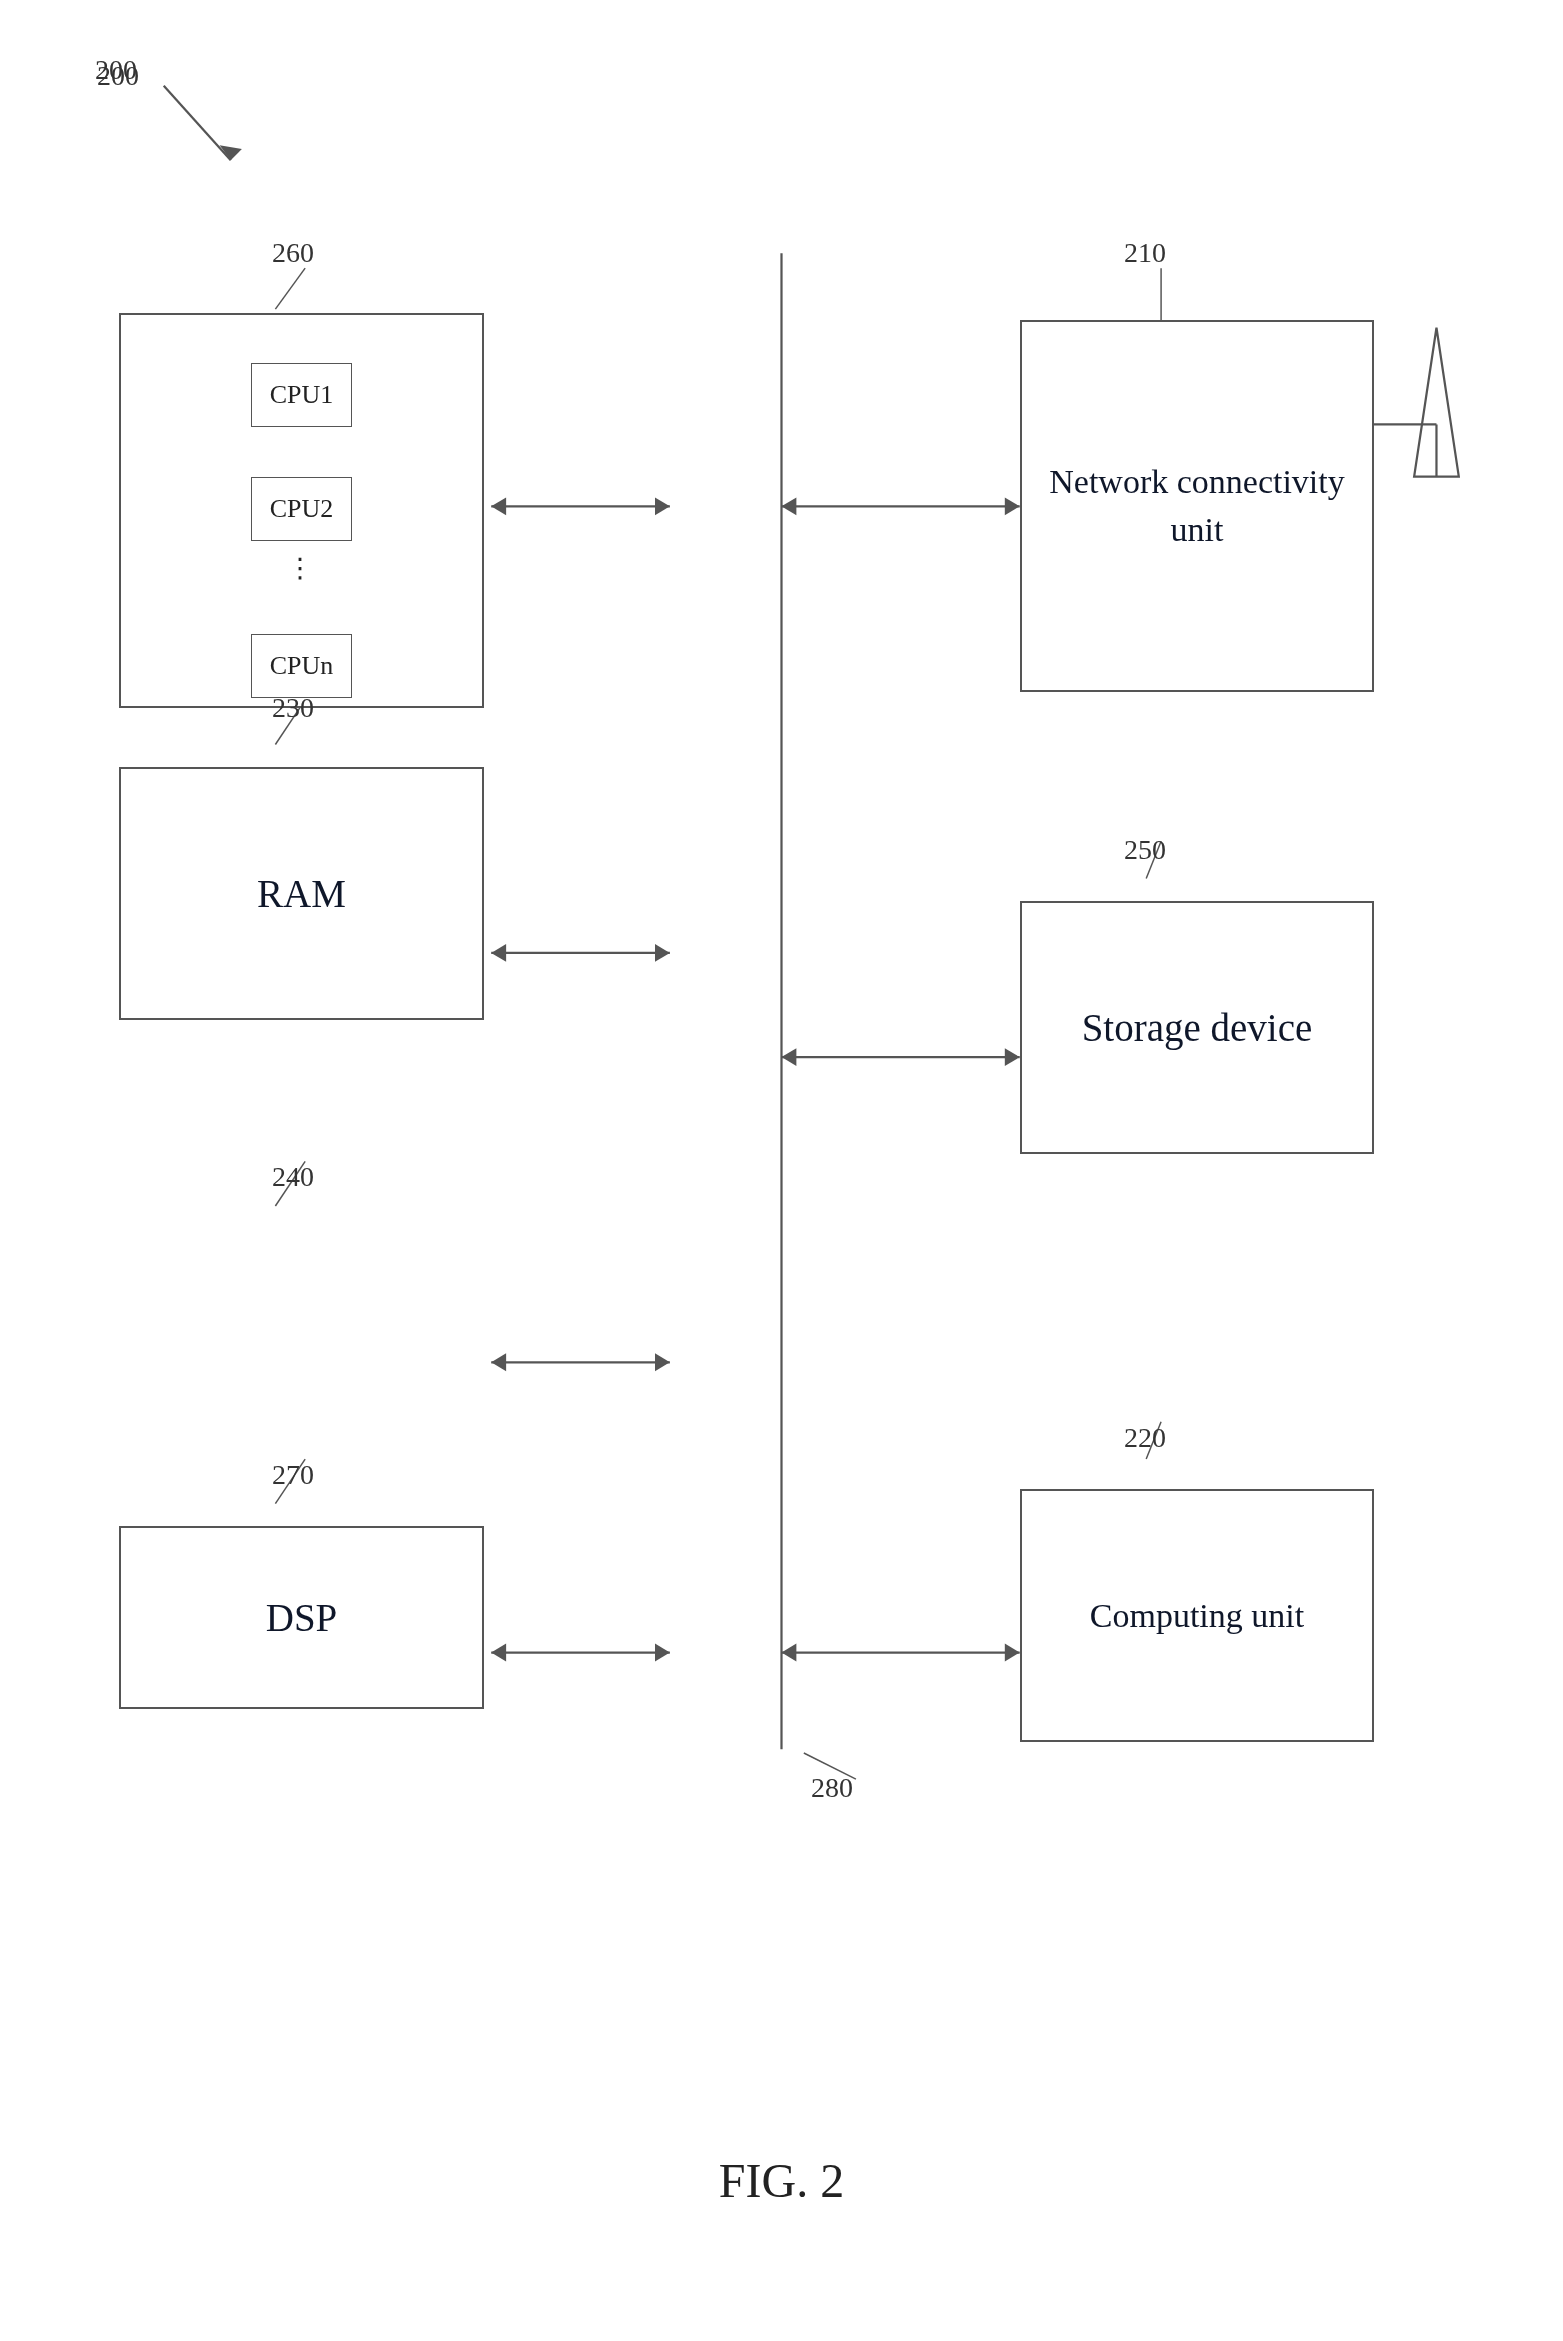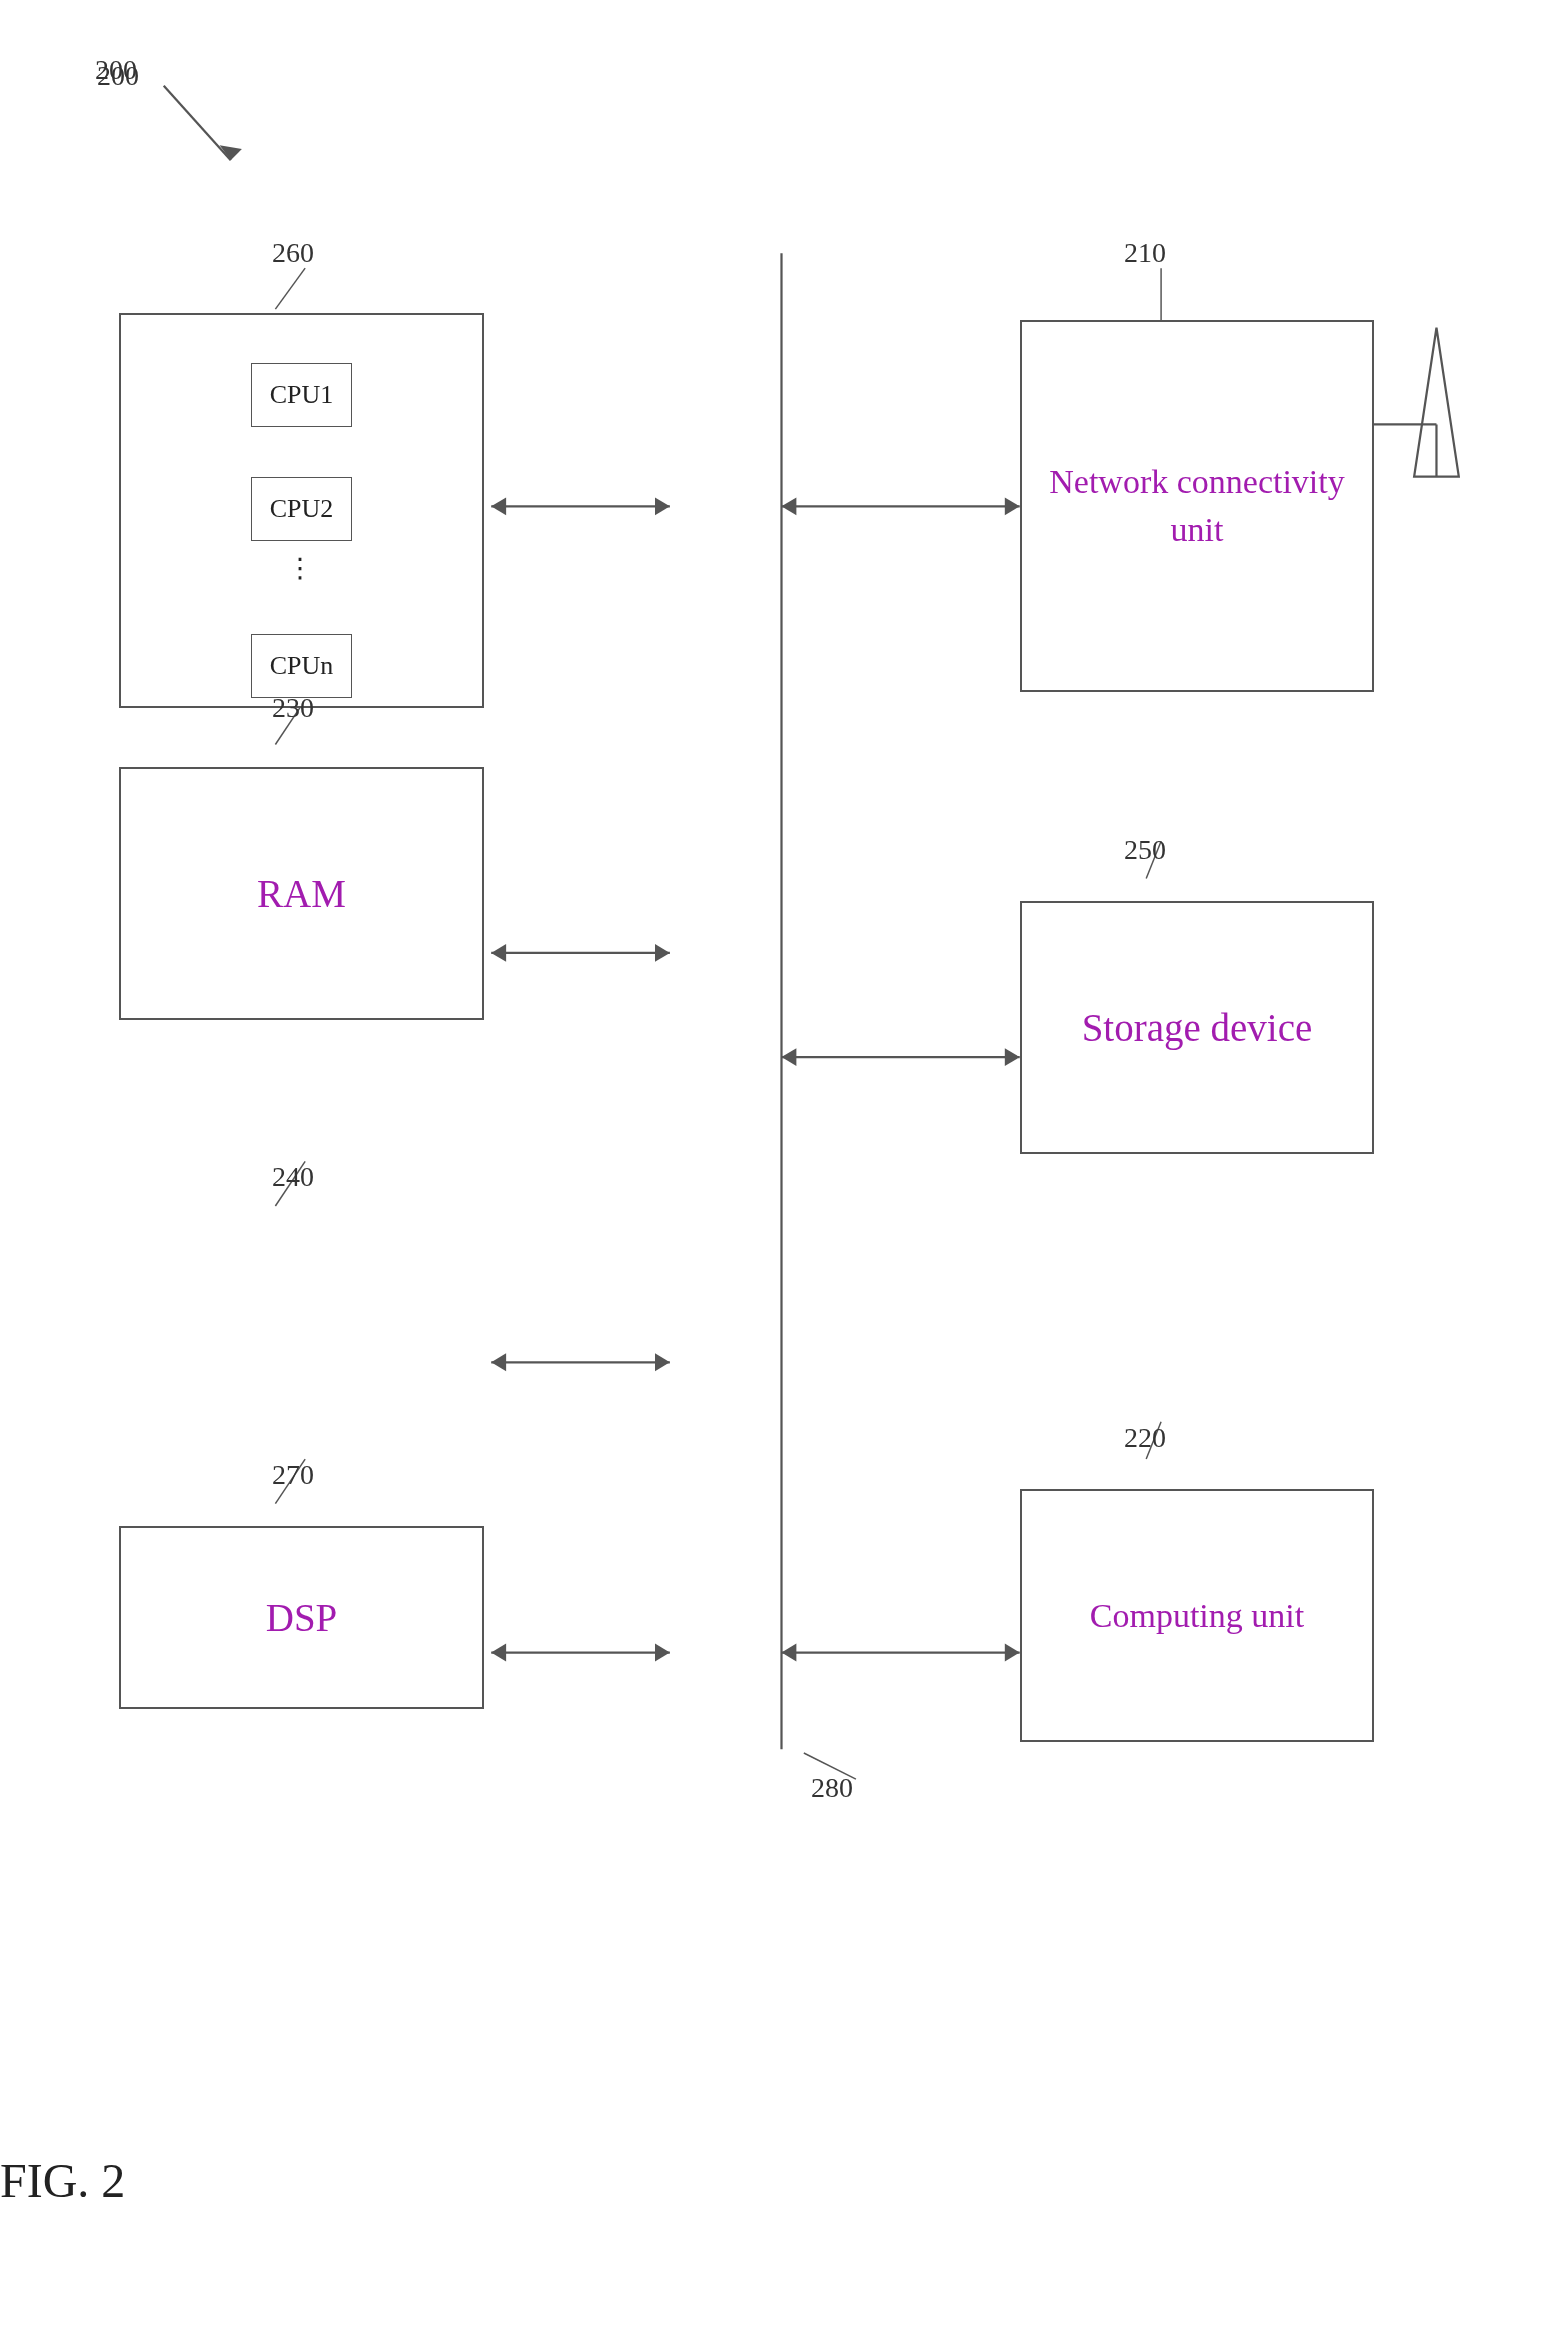--- a/index.html
+++ b/index.html
@@ -28,21 +28,21 @@
 
     .box {
       position: absolute;
       border: 2.2px solid #555;
       background: #fff;
       display: flex;
       align-items: center;
       justify-content: center;
       font-size: 39px;
       font-family: 'Georgia', serif;
-      color: #a21caf;
+      color: #0f172a;
     }
 
     .inner-box {
       border: 1.5px solid #555;
       background: #fff;
       padding: 16px 18px;
       font-size: 26px;
       font-family: 'Georgia', serif;
       color: #222;
       text-align: center;
@@ -68,20 +68,21 @@
       width: 1563px;
       height: 2342px;
       pointer-events: none;
     }
 
     .fig-label {
       position: absolute;
       font-size: 48px;
       font-family: 'Georgia', serif;
       color: #222;
+      text-align: center;
     }
 
     .dots {
       font-size: 27px;
       letter-spacing: 3px;
       color: #222;
     }
   </style>
 </head>
 <body>

